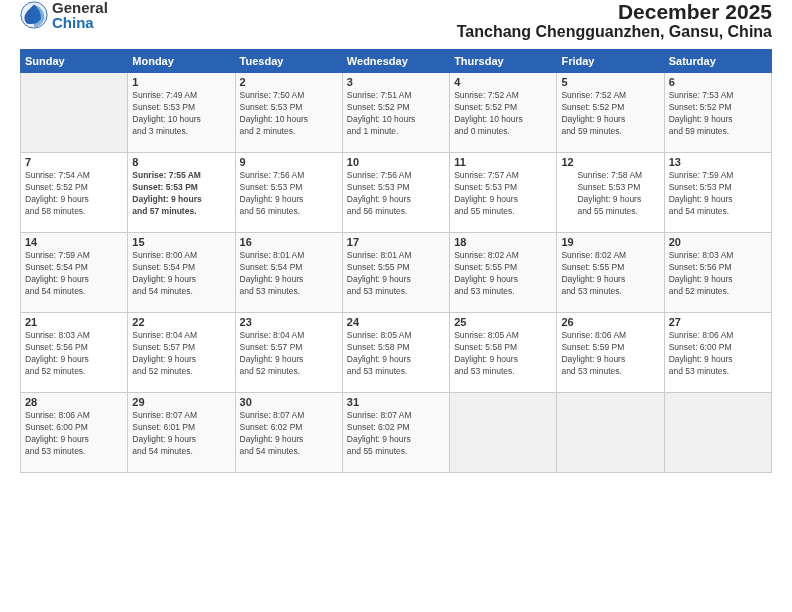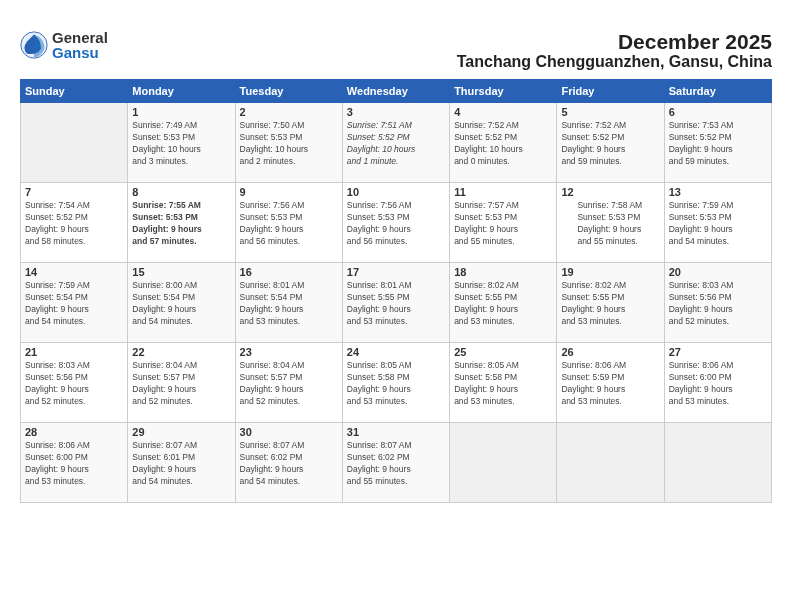--- a/index.html
+++ b/index.html
@@ -6,21 +6,21 @@
     body {
       font-family: Arial, sans-serif;
       background: #fff;
       width: 792px;
       height: 612px;
       overflow: hidden;
     }
     .page {
       width: 792px;
       height: 612px;
-      padding: 30px 20px 10px 20px;
+      padding: 0 20px 10px 20px;
     }
     .header {
       display: flex;
       align-items: flex-start;
       justify-content: space-between;
       margin-bottom: 8px;
     }
     .logo {
       display: flex;
       align-items: center;
@@ -109,21 +109,21 @@
 <div class="page">
   <div class="header">
     <div class="logo">
       <svg class="logo-icon" viewBox="0 0 32 32">
         <circle cx="16" cy="16" r="15" fill="#e8f0fa" stroke="#2962b5" stroke-width="1"></circle>
         <path d="M16 4 Q24 10 24 20 Q20 28 8 26 Q2 20 8 12 Z" fill="#2962b5"></path>
         <path d="M16 4 Q28 8 28 20 Q24 30 16 30" fill="#1a6bbf" opacity="0.5"></path>
       </svg>
       <div class="logo-text">
         <span class="logo-general">General</span>
-        <span class="logo-blue">Gansu</span>
+        <span class="logo-blue">China</span>
       </div>
     </div>
     <div class="title-block">
       <div class="month-title">December 2025</div>
       <div class="location">Tanchang Chengguanzhen, Gansu, China</div>
     </div>
   </div>
 
   <table>
     <thead>
@@ -149,21 +149,21 @@
           </td>
           <td>
             <span class="day-number">2</span>
             <div class="day-info" style="white-space: pre-line;">Sunrise: 7:50 AM
 Sunset: 5:53 PM
 Daylight: 10 hours
 and 2 minutes.</div>
           </td>
           <td>
             <span class="day-number">3</span>
-            <div class="day-info" style="white-space: pre-line; font-style: italic;">Sunrise: 7:51 AM
+            <div class="day-info" style="white-space: pre-line;">Sunrise: 7:51 AM
 Sunset: 5:52 PM
 Daylight: 10 hours
 and 1 minute.</div>
           </td>
           <td>
             <span class="day-number">4</span>
             <div class="day-info" style="white-space: pre-line;">Sunrise: 7:52 AM
 Sunset: 5:52 PM
 Daylight: 10 hours
 and 0 minutes.</div>

